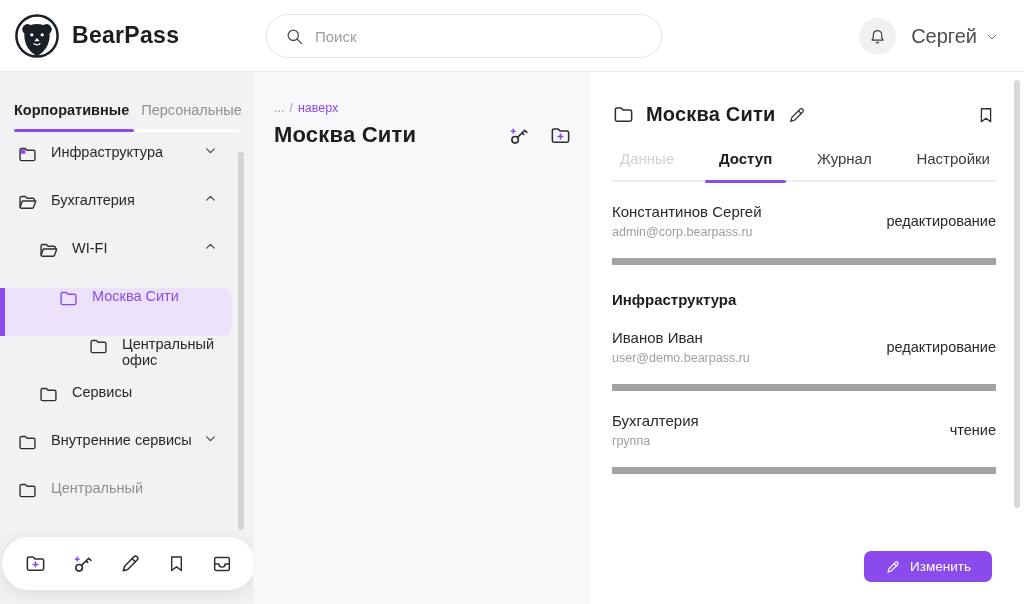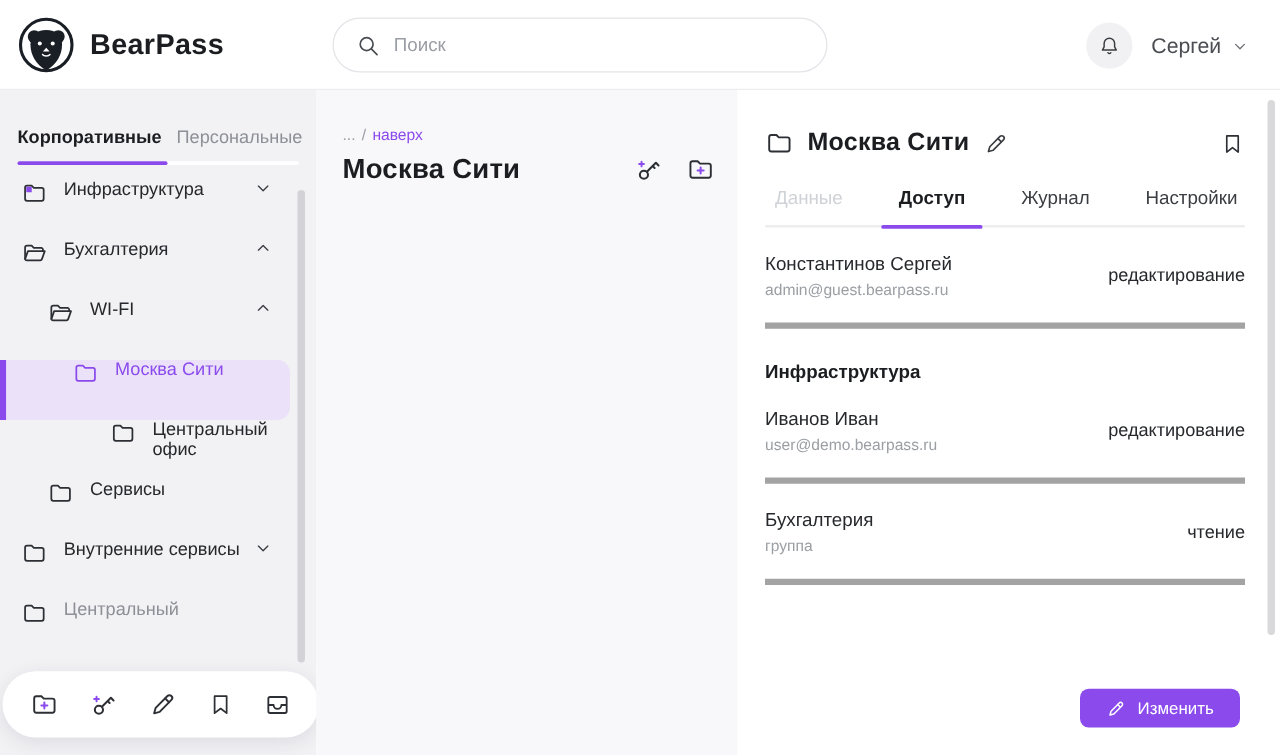--- a/index.html
+++ b/index.html
@@ -19,21 +19,21 @@
 
   
   .header{height:72px;background:#fff;border-bottom:1px solid #ededf0;display:flex;align-items:center;position:relative;}
   .logo-wrap{display:flex;align-items:center;gap:12px;margin-left:14px;}
   .brand{font-size:23px;font-weight:bold;letter-spacing:.3px;}
   .search{position:absolute;left:266px;top:14px;width:396px;height:44px;border:1px solid #e4e4e8;border-radius:24px;background:#fff;display:flex;align-items:center;gap:11px;padding:0 18px;}
   .search input{border:none;outline:none;width:100%;font-size:15px;color:#5a5e64;background:transparent;font-family:"Liberation Sans",sans-serif;}
   .search input::placeholder{color:#9a9ea4;}
   .user-area{position:absolute;right:26px;top:18px;display:flex;align-items:center;gap:15px;}
   .bell-circle{width:37px;height:37px;border-radius:50%;background:#f1f1f3;display:flex;align-items:center;justify-content:center;cursor:pointer;}
-  .username{font-size:17px;color:#4a4d52;display:flex;align-items:center;gap:9px;cursor:pointer;}
+  .username{font-size:20px;color:#4a4d52;display:flex;align-items:center;gap:9px;cursor:pointer;}
 
   
   .main{display:flex;height:532px;}
 
   
   .sidebar{width:253px;background:var(--sidebar-bg);position:relative;flex-shrink:0;}
   .side-tabs{display:flex;gap:12px;padding:30px 14px 0;font-size:14.5px;white-space:nowrap;}
   .side-tab{cursor:pointer;}
   .side-tab.active{font-weight:bold;color:var(--text);}
   .side-tab.inactive{color:#8d9096;}
@@ -70,21 +70,21 @@
   .panel{flex:1;background:#fff;padding:0 28px 0 22px;position:relative;}
   .panel-header{display:flex;align-items:center;gap:11px;margin-top:31px;}
   .panel-title{font-size:20px;font-weight:bold;letter-spacing:.2px;}
   .panel-bookmark{margin-left:auto;display:flex;cursor:pointer;color:#2c2f34;}
   .panel-tabs{display:flex;justify-content:space-between;margin-top:24px;padding:0 6px 13px 8px;font-size:15px;}
   .ptab{position:relative;cursor:pointer;color:#3a3d42;}
   .ptab.disabled{color:var(--grey-light);}
   .ptab.active{font-weight:bold;color:var(--text);}
   .ptab.active::after{content:"";position:absolute;left:-14px;right:-14px;bottom:-16px;height:3px;background:var(--accent);border-radius:3px;z-index:1;}
   .tab-track{height:2px;background:#ededf0;border-radius:2px;}
-  .acc-row{display:flex;align-items:center;padding:21px 0 19px;border-bottom:5px solid #a3a3a3;}
+  .acc-row{display:flex;align-items:center;padding:21px 0 19px;border-bottom:7px solid #a3a3a3;}
   .acc-name{font-size:15px;color:#26282c;}
   .acc-sub{font-size:12.5px;color:#9b9fa4;margin-top:5px;}
   .acc-perm{margin-left:auto;font-size:14.5px;color:#26282c;}
   .inherited{font-size:15px;font-weight:bold;margin-top:26px;}
   .edit-btn{position:absolute;right:32px;bottom:22px;background:var(--accent);color:#fff;border:none;border-radius:7px;height:31px;padding:0 21px;font-size:13.5px;display:flex;align-items:center;gap:9px;cursor:pointer;font-family:"Liberation Sans",sans-serif;}
   .panel-scroll{position:absolute;right:4px;top:8px;width:6px;height:428px;background:#d9d8db;border-radius:3px;cursor:pointer;}
 
   svg{display:block;}
 </style>
 </head>
@@ -336,21 +336,21 @@
       <span class="ptab disabled">Данные</span>
       <span class="ptab active">Доступ</span>
       <span class="ptab">Журнал</span>
       <span class="ptab">Настройки</span>
     </div>
     <div class="tab-track"></div>
 
     <div class="acc-row">
       <div>
         <div class="acc-name">Константинов Сергей</div>
-        <div class="acc-sub">admin@guest.bearpass.ru</div>
+        <div class="acc-sub">admin@corp.bearpass.ru</div>
       </div>
       <span class="acc-perm">редактирование</span>
     </div>
 
     <div class="inherited">Инфраструктура</div>
 
     <div class="acc-row">
       <div>
         <div class="acc-name">Иванов Иван</div>
         <div class="acc-sub">user@demo.bearpass.ru</div>

